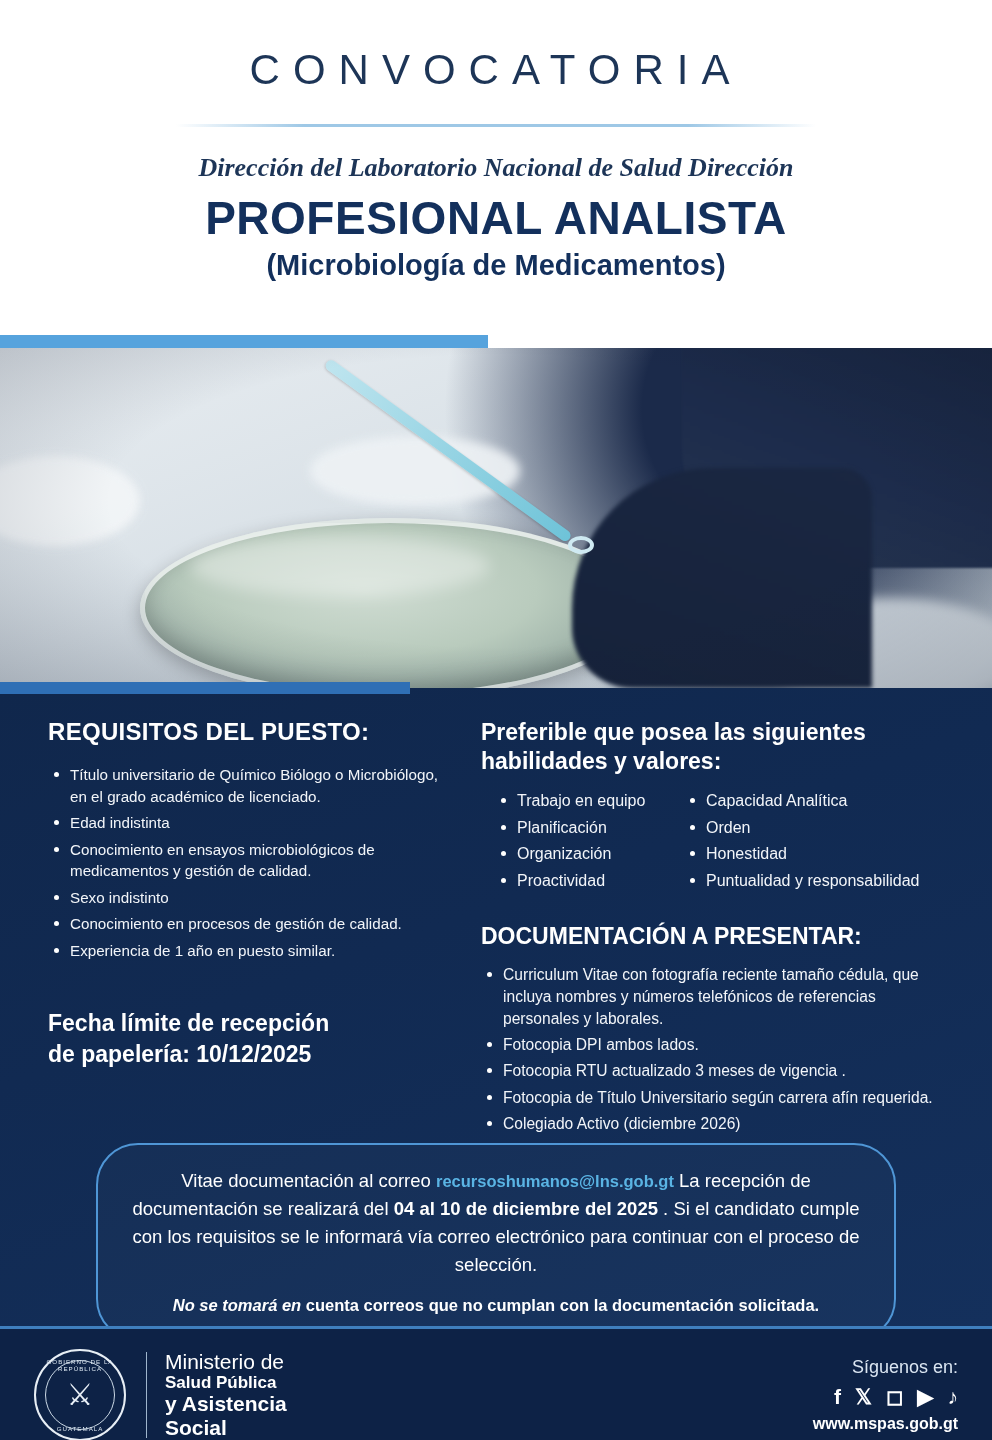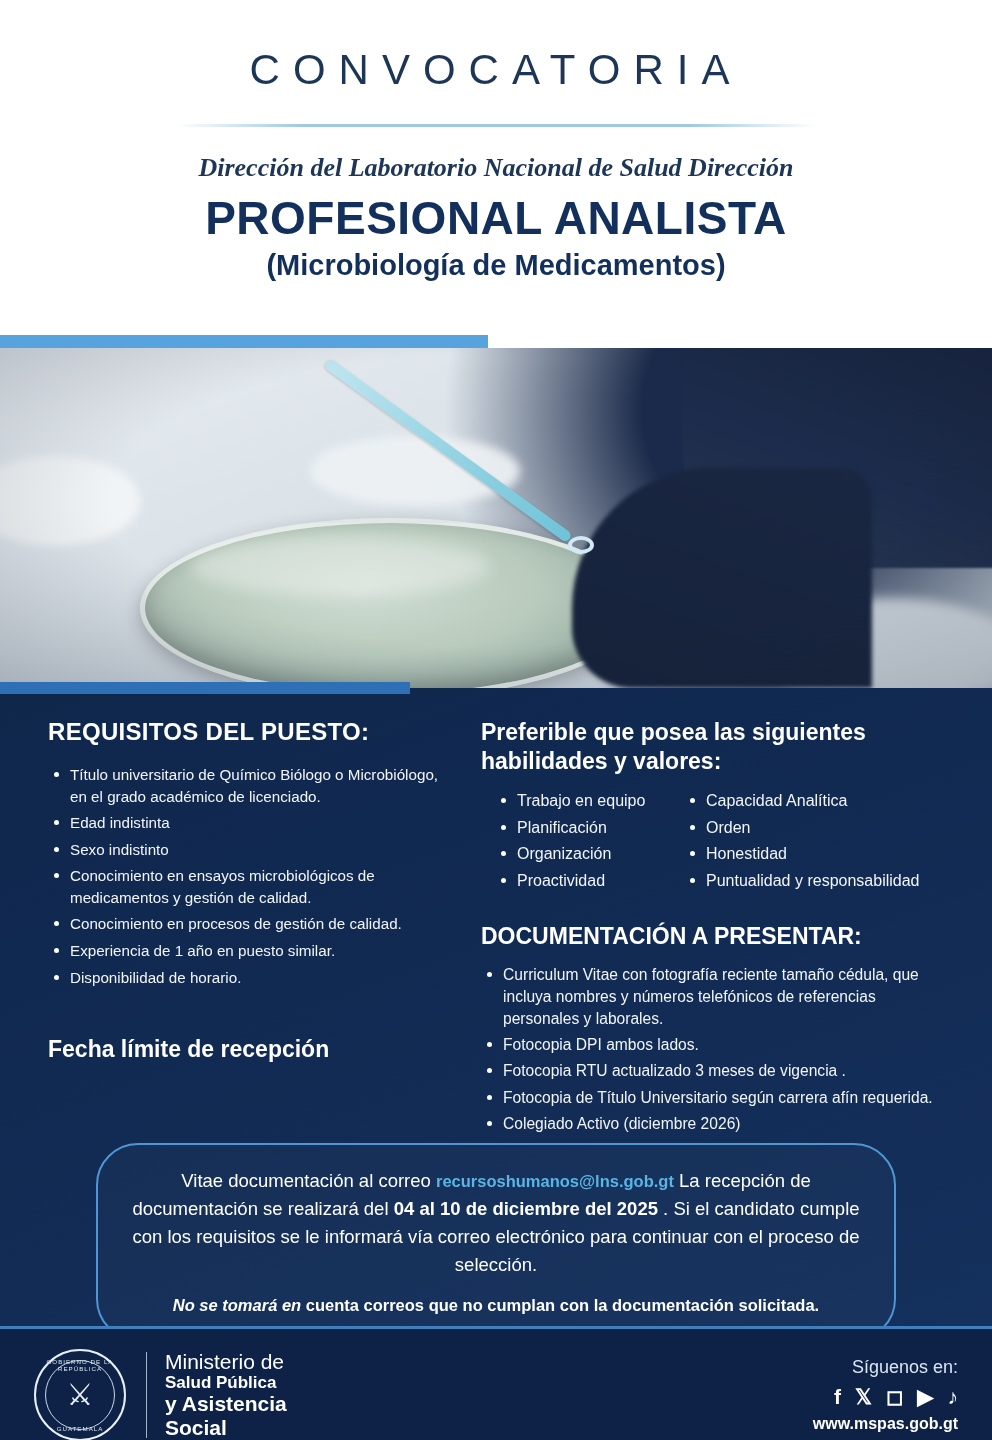--- a/index.html
+++ b/index.html
@@ -348,28 +348,28 @@
   </div>
 
   <div class="body">
     <div class="cols">
 
       <div class="col-left">
         <div class="h-req">REQUISITOS DEL PUESTO:</div>
         <ul class="bul">
           <li>Título universitario de Químico Biólogo o  Microbiólogo, en el grado académico de licenciado.</li>
           <li>Edad indistinta</li>
+          <li>Conocimiento en ensayos microbiológicos de medicamentos y gestión de calidad.</li>
           <li>Sexo indistinto</li>
-          <li>Conocimiento en ensayos microbiológicos de medicamentos y gestión de calidad.</li>
           <li> Conocimiento en procesos de gestión de calidad.</li>
           <li>Experiencia de 1 año  en puesto similar.</li>
-          <li>Disponibilidad de horario.</li>
         </ul>
         <div class="fecha">
           <div>Fecha límite de recepción</div>
+          <div>de papelería: 10/12/2025</div>
         </div>
       </div>
 
       <div class="col-right">
         <div class="h-pref">
           <div>Preferible que posea las siguientes</div>
           <div>habilidades y valores:</div>
         </div>
 
         <div class="skills-wrap">

